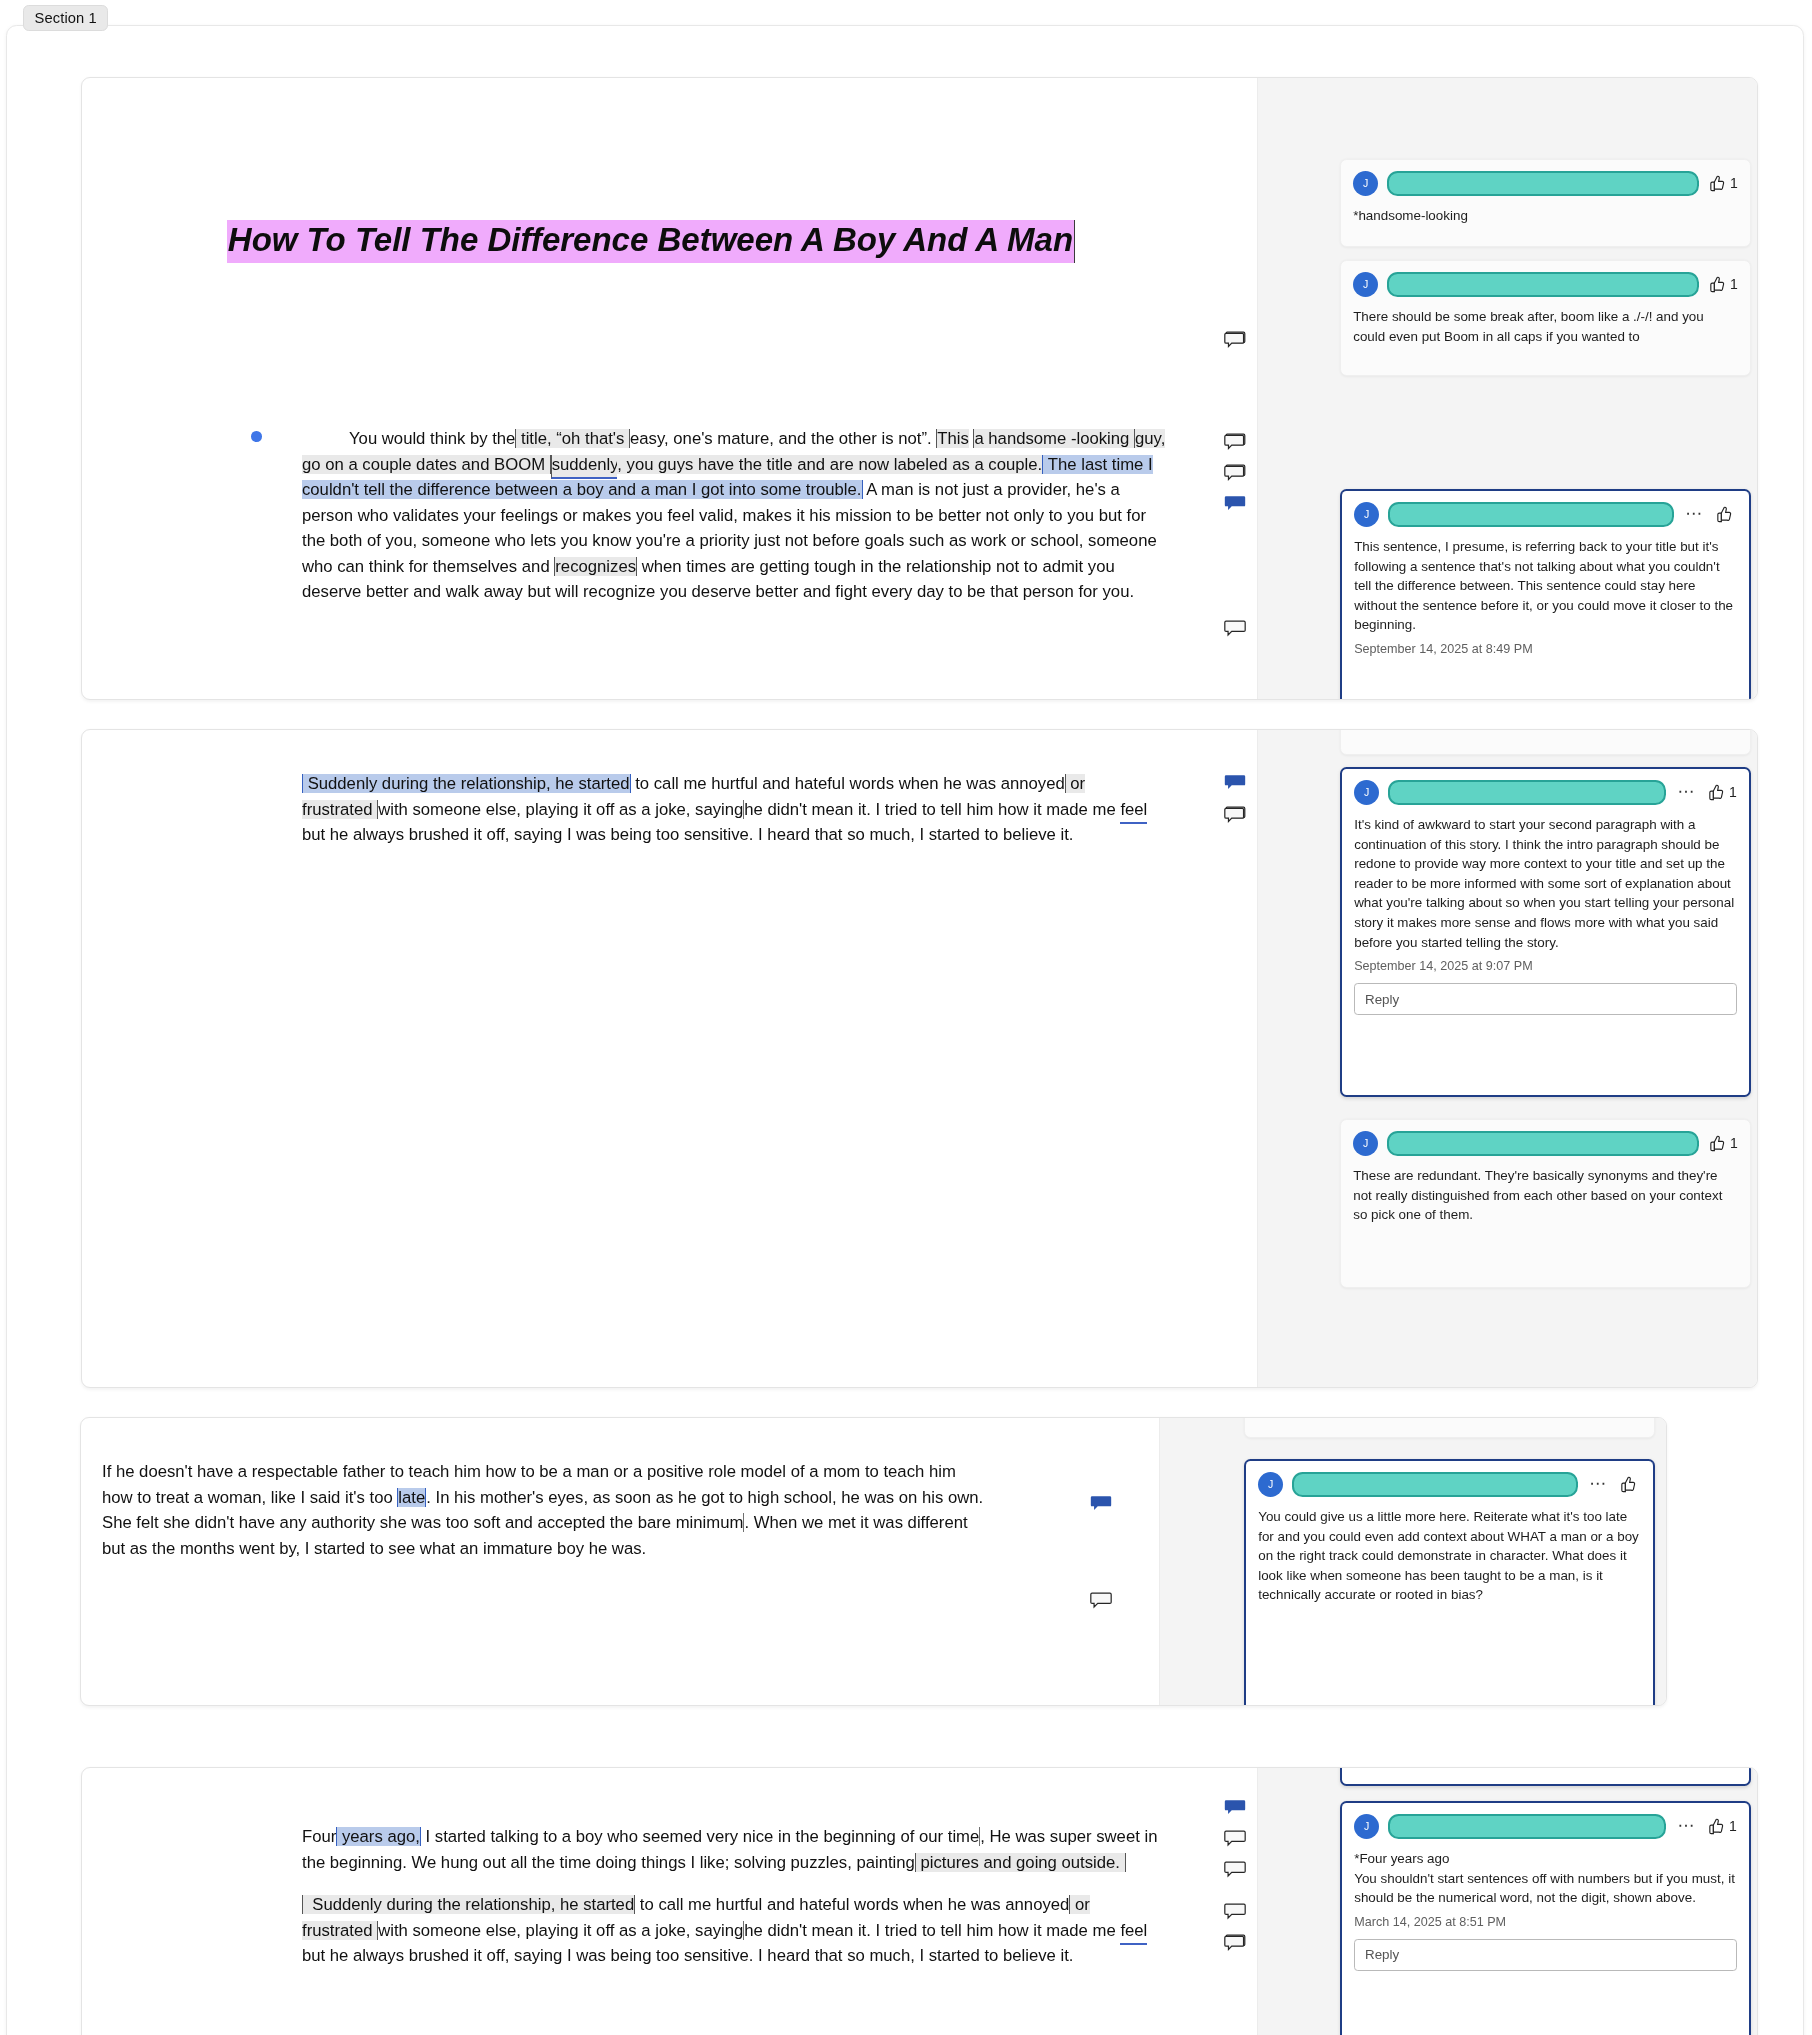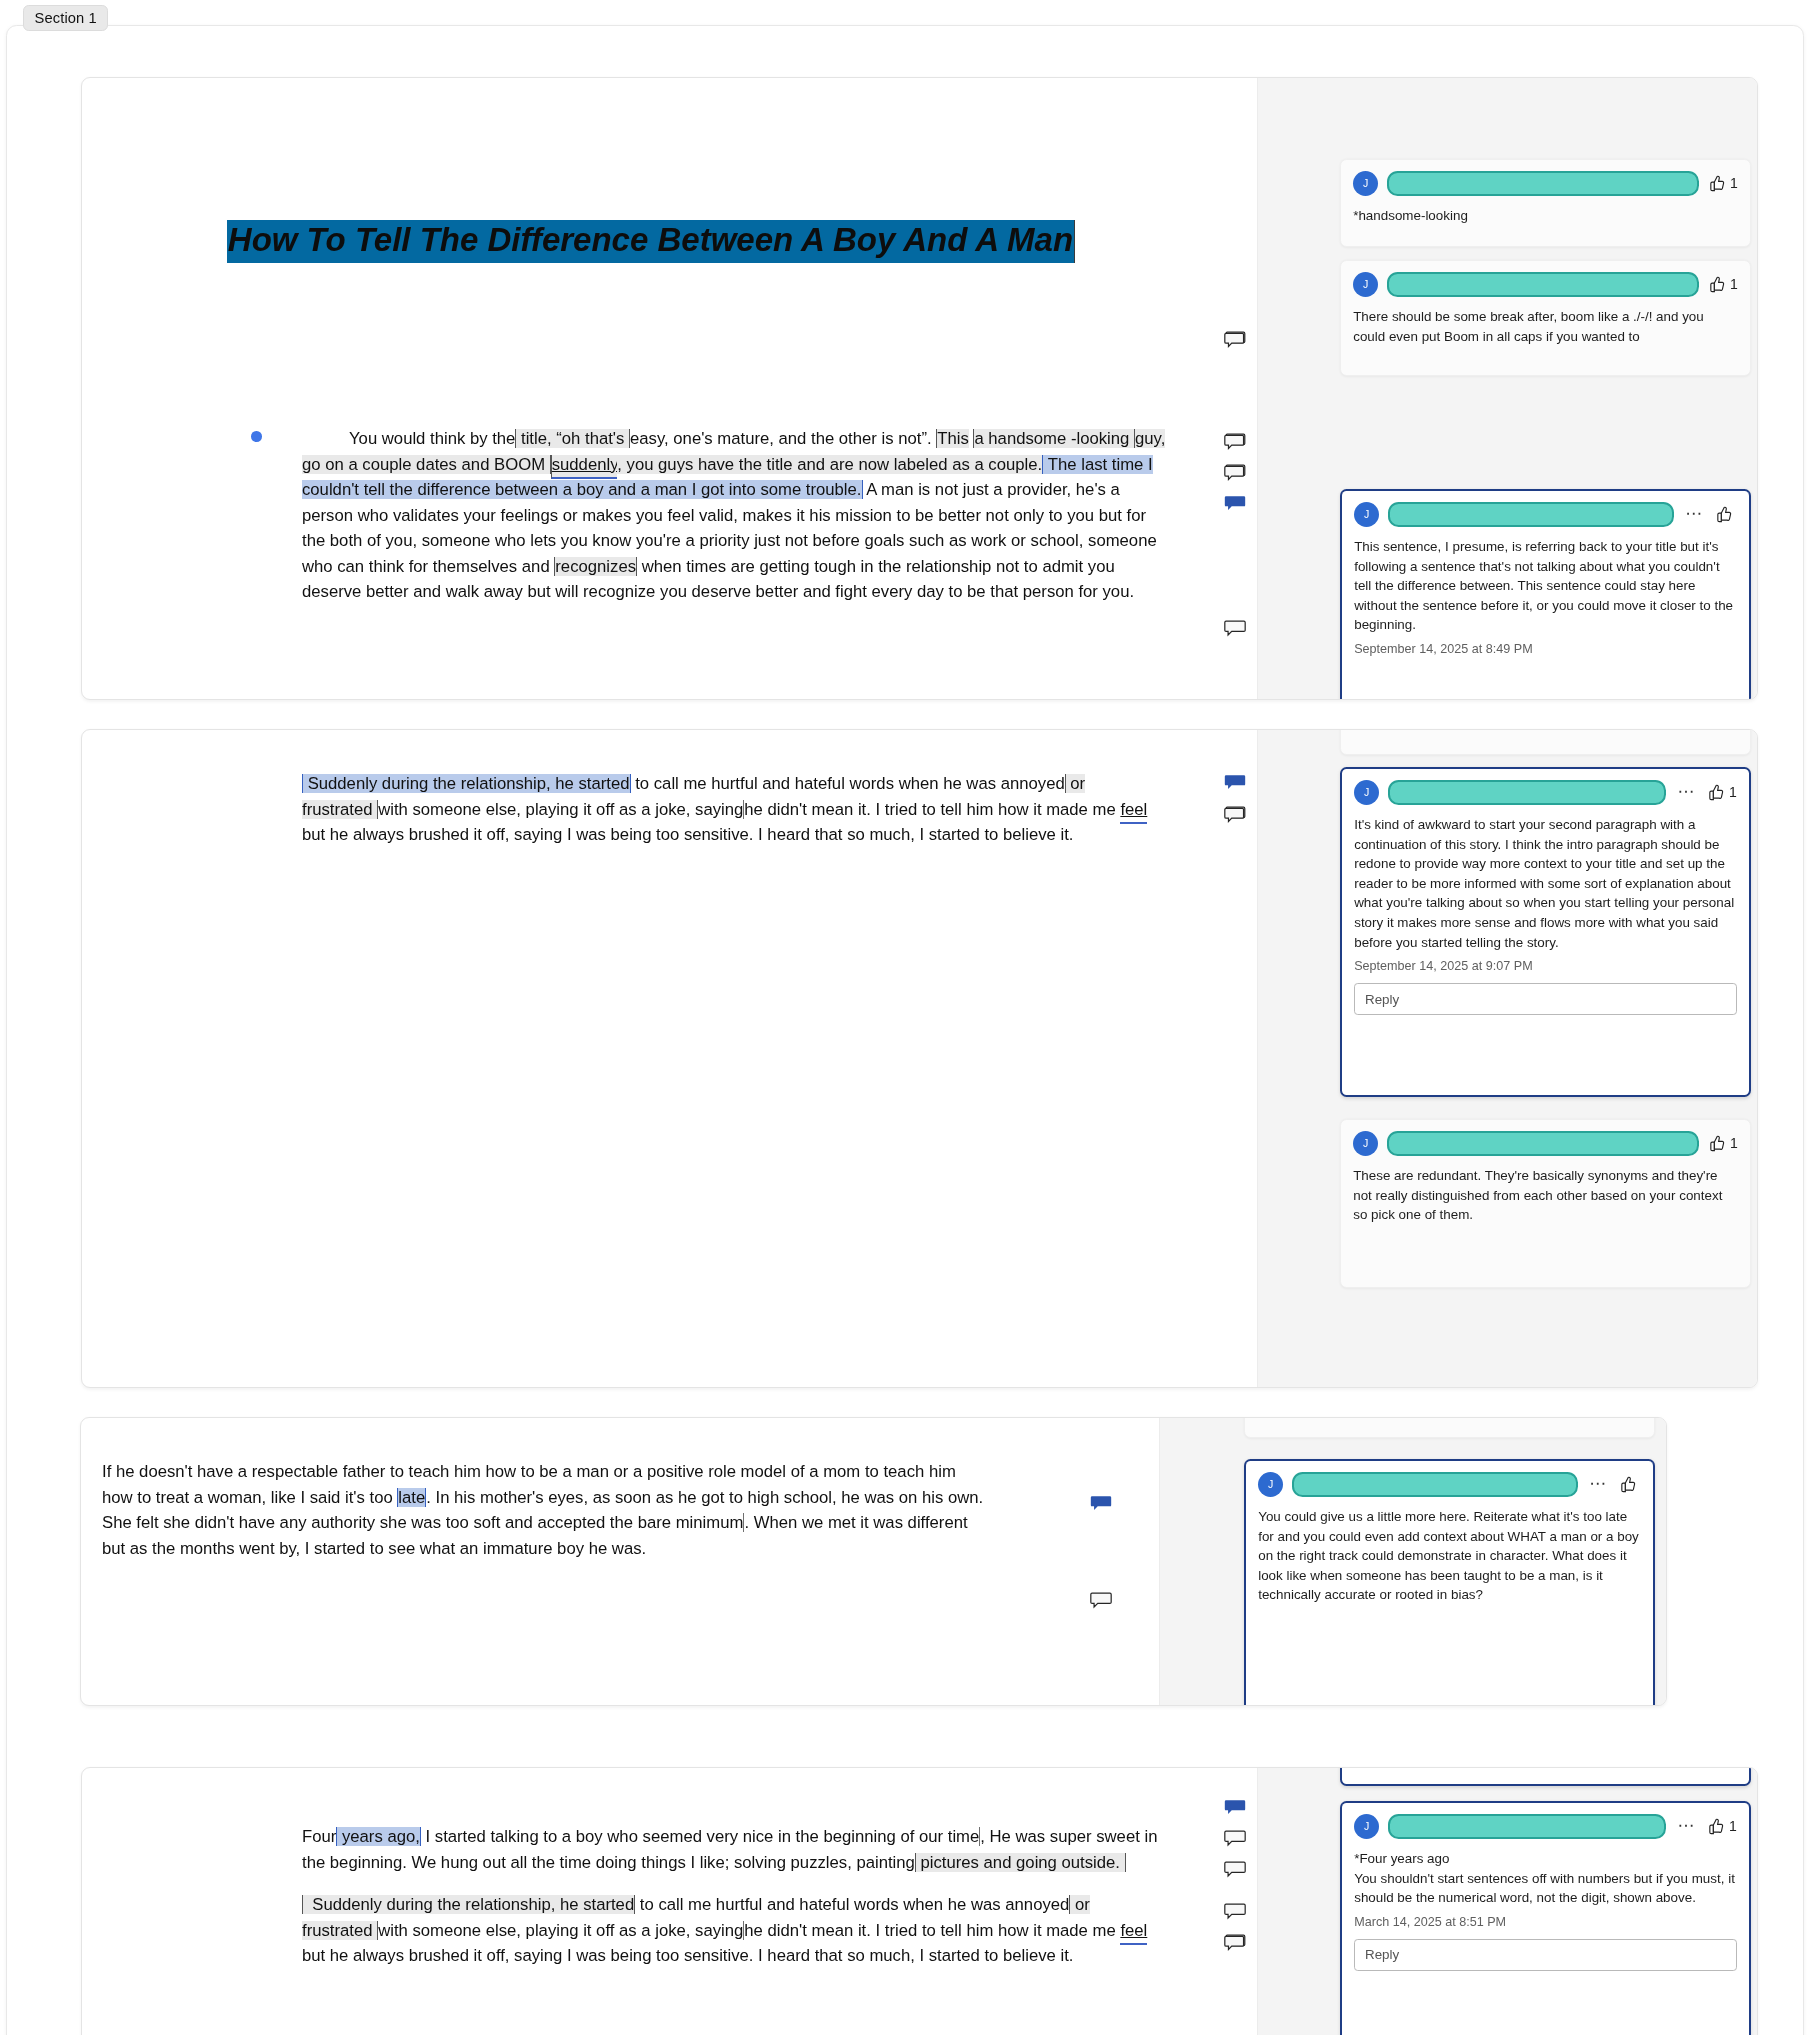--- a/index.html
+++ b/index.html
@@ -39,26 +39,26 @@
     overflow:hidden;
   }
 
   
   .doc-col{ position:absolute; }
   .doc-title{
     font-family:"Liberation Sans", sans-serif;
     font-style:italic; font-weight:700;
     font-size:33px; line-height:1.12;
     color:#0d0d0d; white-space:nowrap;
-    background:#0369a1;
+    background:#f0abfc;
     display:inline-block;
     border-right:1.2px solid #3b3b3b;
     padding:1.6px 0.8px 4.1px 0.8px;
   }
-  .u-dbl{ border-bottom:2.8px double #3f62c4; padding-bottom:3px;text-decoration:underline;}
+  .u-dbl{ border-bottom:2.8px double #3f62c4; padding-bottom:3px;}
   .doc-p{
     font-family:"Liberation Sans", sans-serif;
     font-size:16.7px;
     line-height:1.53;
     color:#111;
     text-align:left;
   }
   .indent{ display:inline-block; width:47px; }
   .hl-gray{ background:#e9e9e9; }
   .hl-blue{ background:#b9cbeb; }

